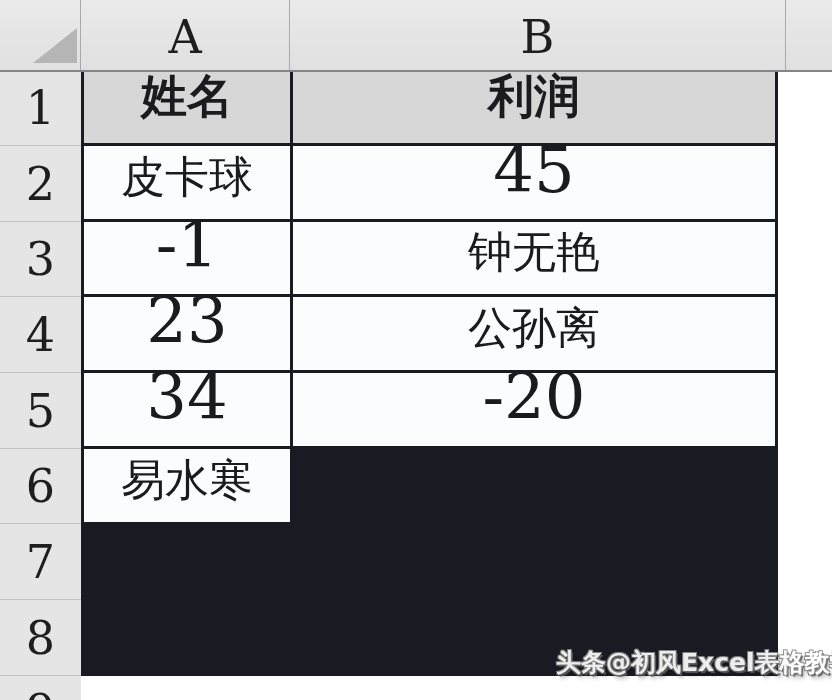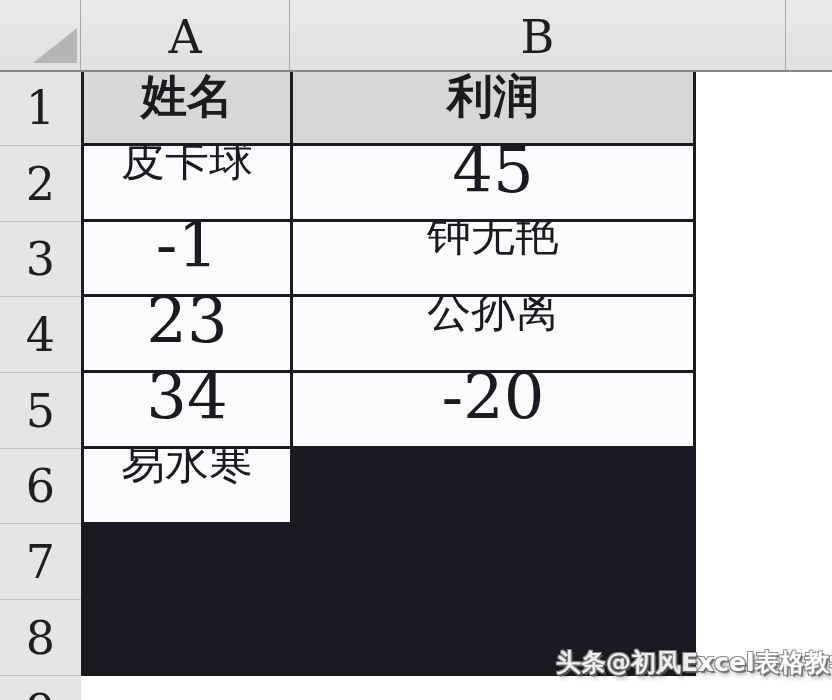--- a/index.html
+++ b/index.html
@@ -63,21 +63,21 @@
     border-bottom: 1px solid #c2c2c2;
   }
   .rh-1 { height: 74px; }
   .rh-d { height: 75.7px; }
   .rh-9 { height: 24px; align-items: flex-start; padding-top: 8px; padding-bottom: 0; border-bottom: none; overflow: hidden; }
 
   
   #table-grid {
     position: absolute;
     left: 81px; top: 72px;
-    width: 615px; height: 604px;
+    width: 697px; height: 604px;
     display: grid;
     grid-template-columns: 206px 1fr;
     grid-template-rows: 71px repeat(7, 1fr);
     gap: 3px;
     background: #1a1a23;
     border: 3px solid #1a1a23;
     border-top: none;
   }
   .cell {
     display: flex;
@@ -85,21 +85,21 @@
     justify-content: center;
     background: #fbfcfe;
     overflow: hidden;
   }
   .cell.hdr {
     background: #d7d7d7;
     font-weight: bold;
     font-size: 46px;
     padding-bottom: 15px;
   }
-  .cell.name  { font-size: 44px; padding-bottom: 29px; }
+  .cell.name  { font-size: 44px; padding-bottom: 12px; }
   .cell.value { font-size: 64px; padding-bottom: 12px; }
 
   
   #watermark {
     position: absolute;
     left: 556px; top: 646px;
     white-space: nowrap;
     font-family: "DejaVu Sans", "Liberation Sans", sans-serif;
     font-weight: bold;
     font-size: 25px;

